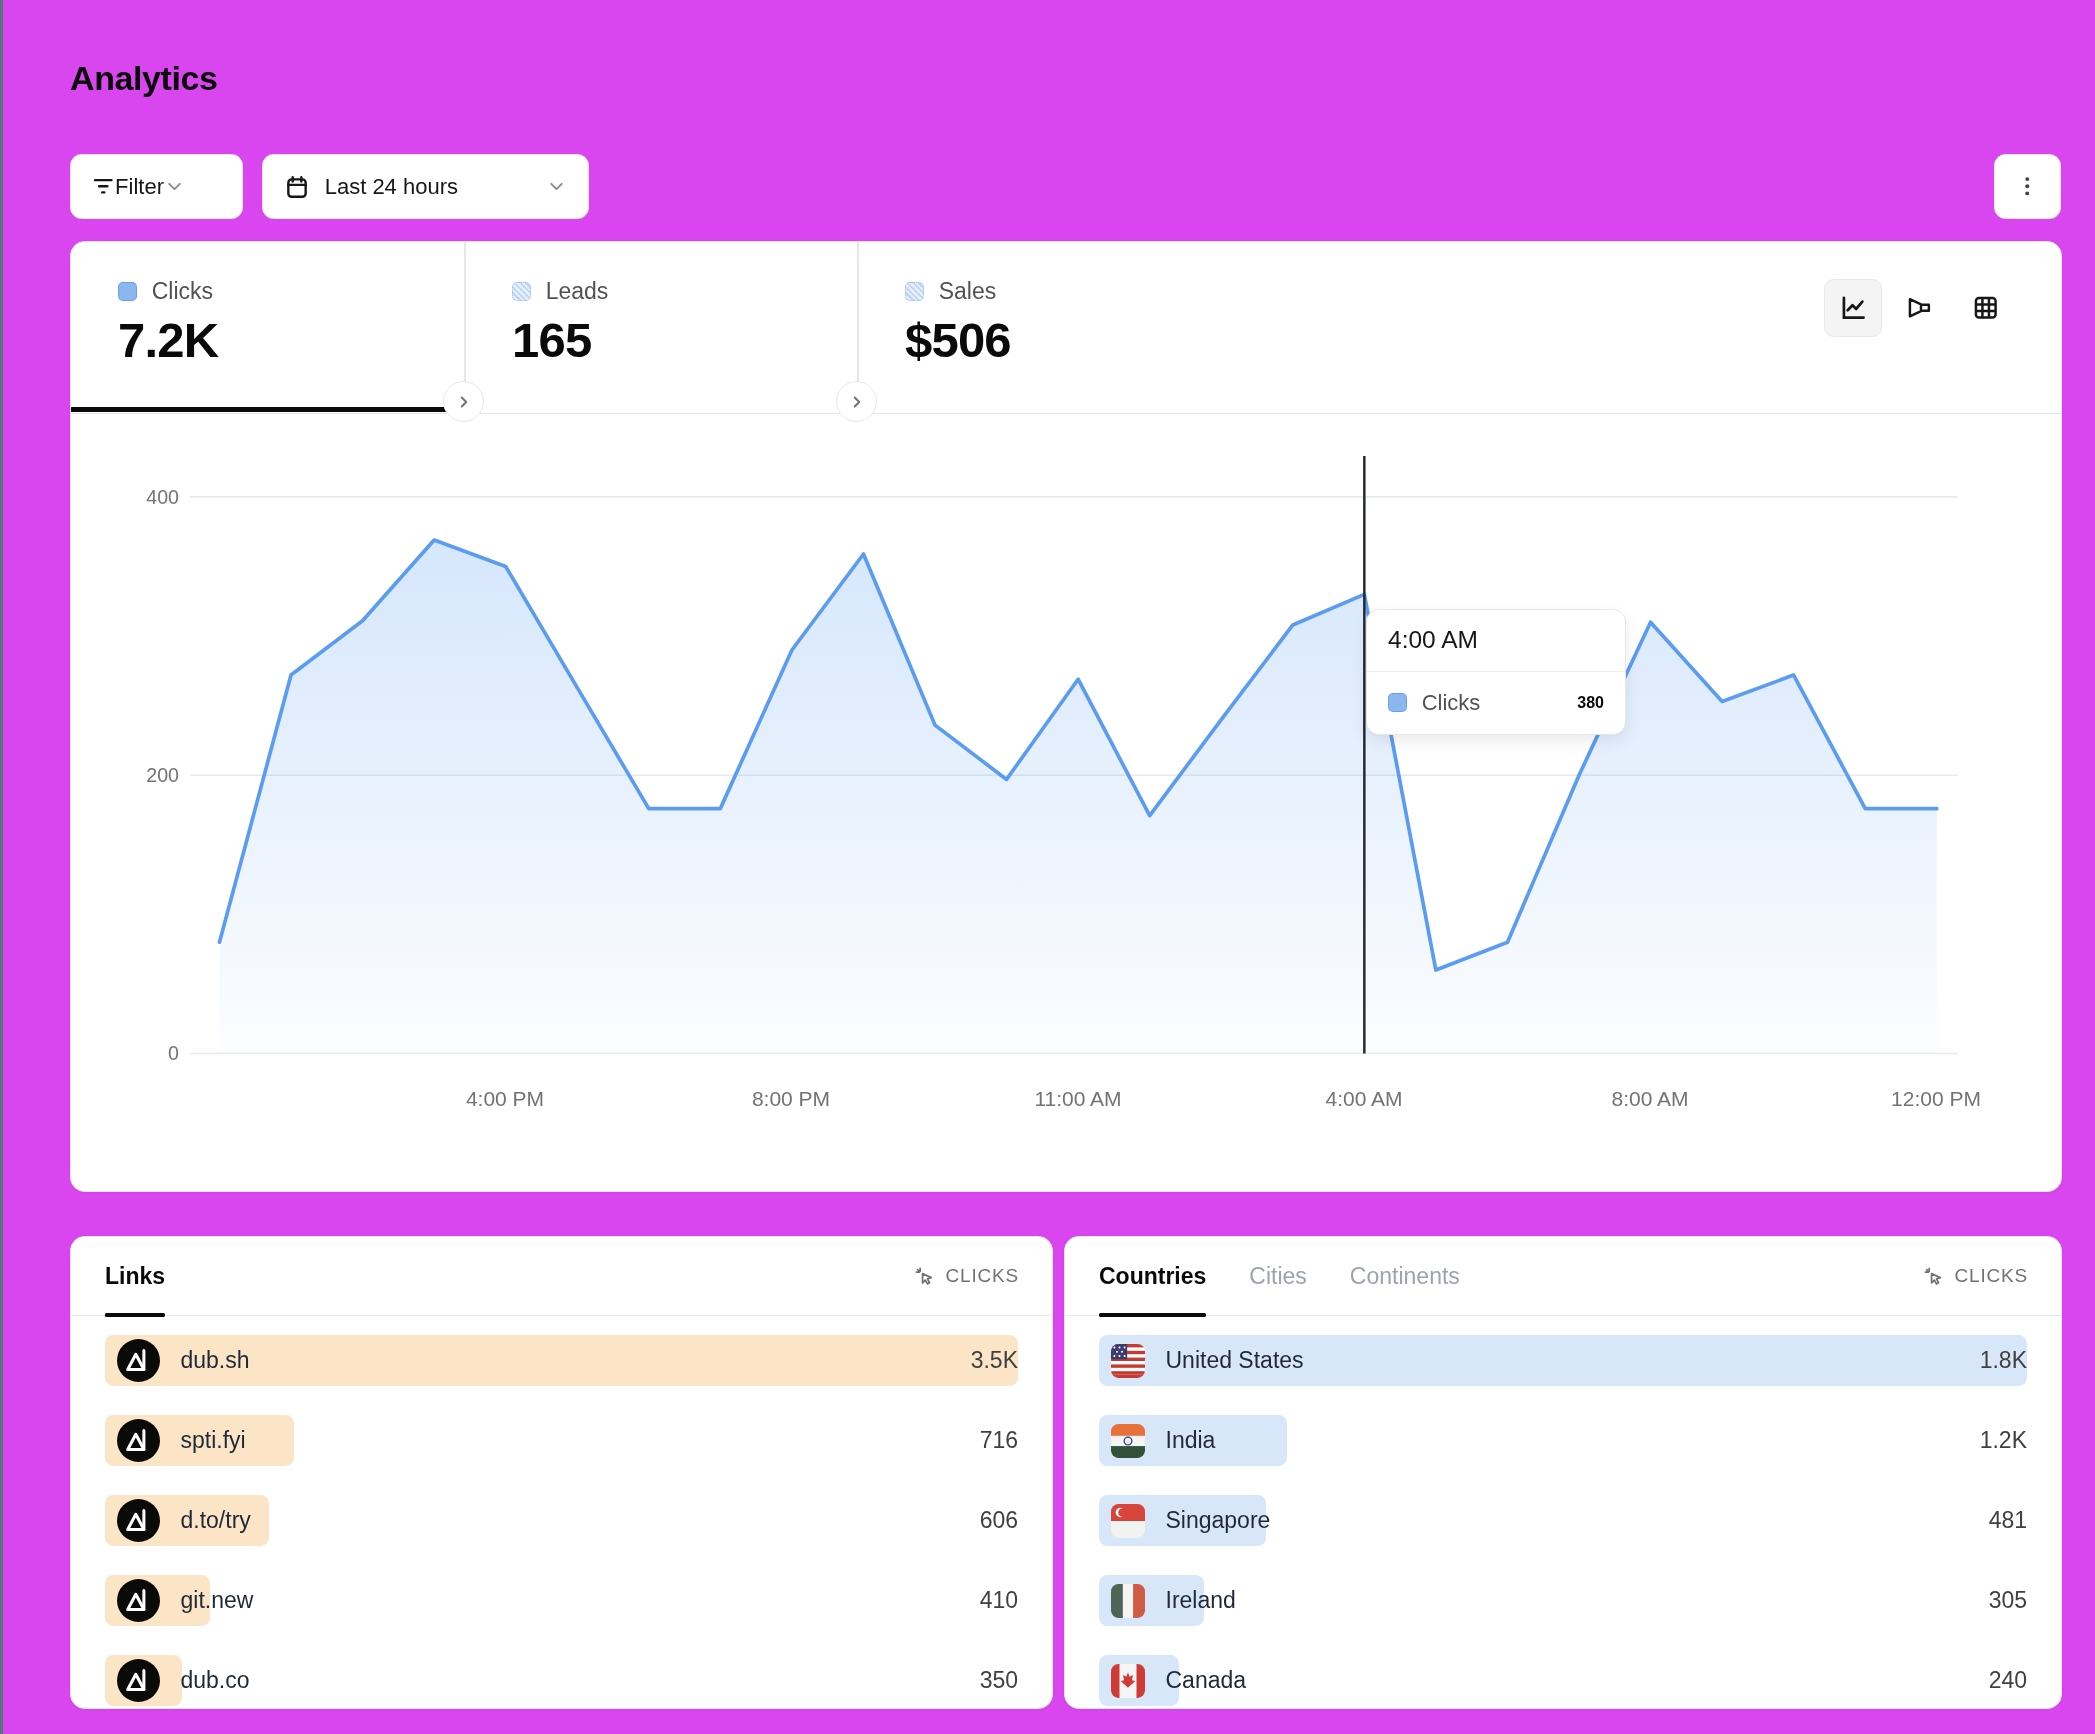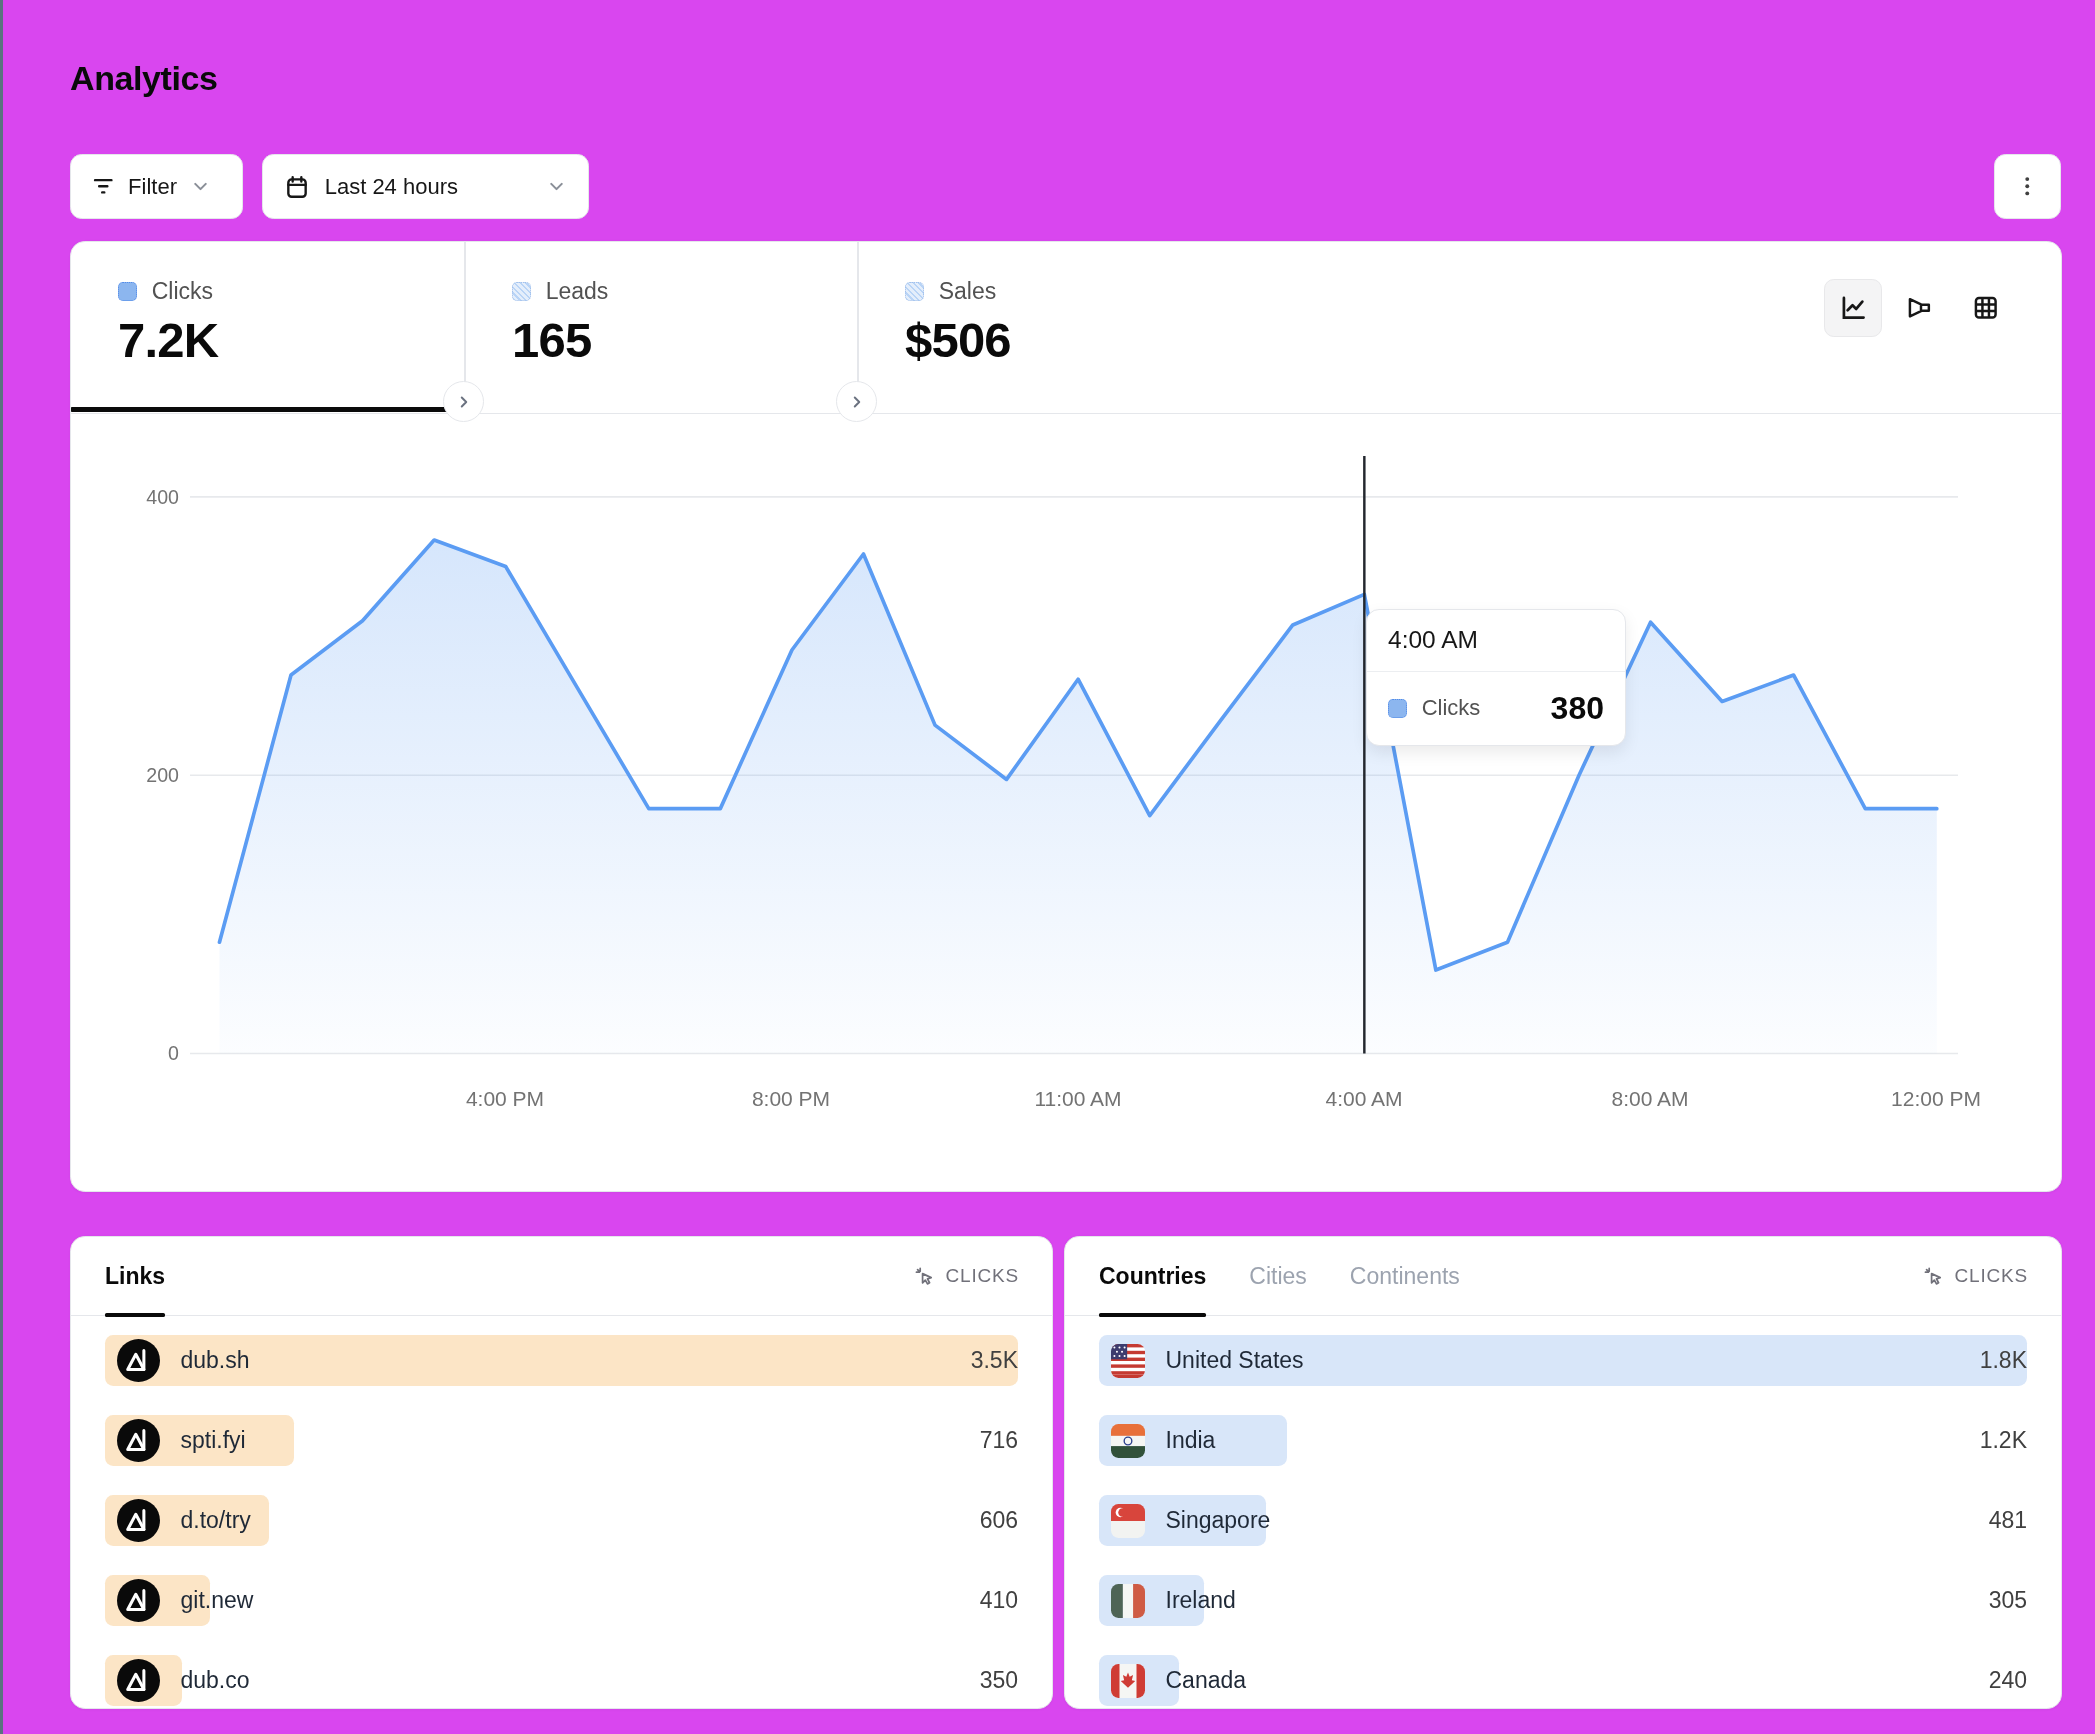--- a/index.html
+++ b/index.html
@@ -5,21 +5,21 @@
   html,body{margin:0;padding:0;background:#fff;}
   #app{position:relative;width:2096px;height:1735px;background:#d946ef;overflow:hidden;
        font-family:"Liberation Sans","DejaVu Sans",sans-serif;color:#171717;}
   .edge-strip{position:absolute;left:0;top:0;width:2.5px;height:1735px;background:#5a7380;}
   .page-title{position:absolute;left:70px;top:59px;font-size:34px;font-weight:700;color:#0a0a0a;letter-spacing:-0.4px;}
 
   
   .btn{position:absolute;top:154px;height:65px;background:#fff;border:1.6px solid #e5e7eb;border-radius:11.5px;
        display:flex;align-items:center;box-sizing:border-box;font-size:22px;color:#171717;font-weight:500;cursor:pointer;}
   .btn svg{flex:none;}
-  #filter-btn{left:70px;width:173px;padding:0 19.6px;gap:13px;}
+  #filter-btn{left:70px;width:173px;padding:0 19.6px;}
   #date-btn{left:262px;width:327px;padding:8px 21px;gap:14.7px;}
   #date-btn .spacer{flex:1;}
   #kebab-btn{left:1994px;width:67px;justify-content:center;}
 
   
   .card{position:absolute;background:#fff;border:1.6px solid #e5e7eb;border-radius:14.7px;box-sizing:border-box;
         box-shadow:0 0.8px 2.5px rgba(0,0,0,0.04);}
   #main-card{left:70px;top:241px;width:1992px;height:951px;}
   #tabs-row{position:absolute;left:0;top:0;width:100%;height:172px;border-bottom:1.6px solid #e5e7eb;box-sizing:border-box;}
   .metric-tab{position:absolute;top:0;width:393px;height:170px;cursor:pointer;}
@@ -43,21 +43,21 @@
   #chart-svg{position:absolute;left:119px;top:214px;}
   .y-label{position:absolute;width:75px;text-align:right;font-size:19.6px;color:#737373;}
   .x-label{position:absolute;font-size:21px;color:#737373;transform:translateX(-50%);white-space:nowrap;}
 
   
   #tooltip{position:absolute;left:1295px;top:367px;width:260px;background:#fff;border:1.6px solid #e5e7eb;border-radius:13px;
            box-shadow:0 6.5px 16.4px rgba(0,0,0,0.08);box-sizing:border-box;}
   #tooltip .tt-header{padding:16.4px 21px;font-size:24.5px;font-weight:500;color:#171717;border-bottom:1.6px solid #eceef1;}
   #tooltip .tt-row{display:flex;align-items:center;gap:14.7px;padding:18px 21px;}
   #tooltip .tt-series{font-size:22px;color:#525252;flex:1;}
-  #tooltip .tt-value{font-size:32px;font-weight:700;color:#0a0a0a;}
+  #tooltip .tt-value{font-size:16px;font-weight:700;color:#0a0a0a;}
 
   
   #links-card{left:70px;top:1236px;width:983px;height:473px;}
   #countries-card{left:1064px;top:1236px;width:998px;height:473px;}
   .panel-header{position:absolute;left:0;top:0;width:100%;height:79px;border-bottom:1.6px solid #e5e7eb;box-sizing:border-box;}
   .panel-tabs{position:absolute;left:34px;top:0;height:78px;display:flex;gap:43px;align-items:center;}
   .panel-tab{font-size:23px;color:#9ca3af;font-weight:500;position:relative;height:78px;display:flex;align-items:center;cursor:pointer;}
   .panel-tab.active{color:#0a0a0a;font-weight:600;}
   .panel-tab.active::after{content:"";position:absolute;left:0;bottom:-1.6px;height:4.1px;width:100%;background:#0a0a0a;border-radius:1.6px;}
   .clicks-header{position:absolute;right:33px;top:0;height:78px;display:flex;align-items:center;gap:9.8px;

